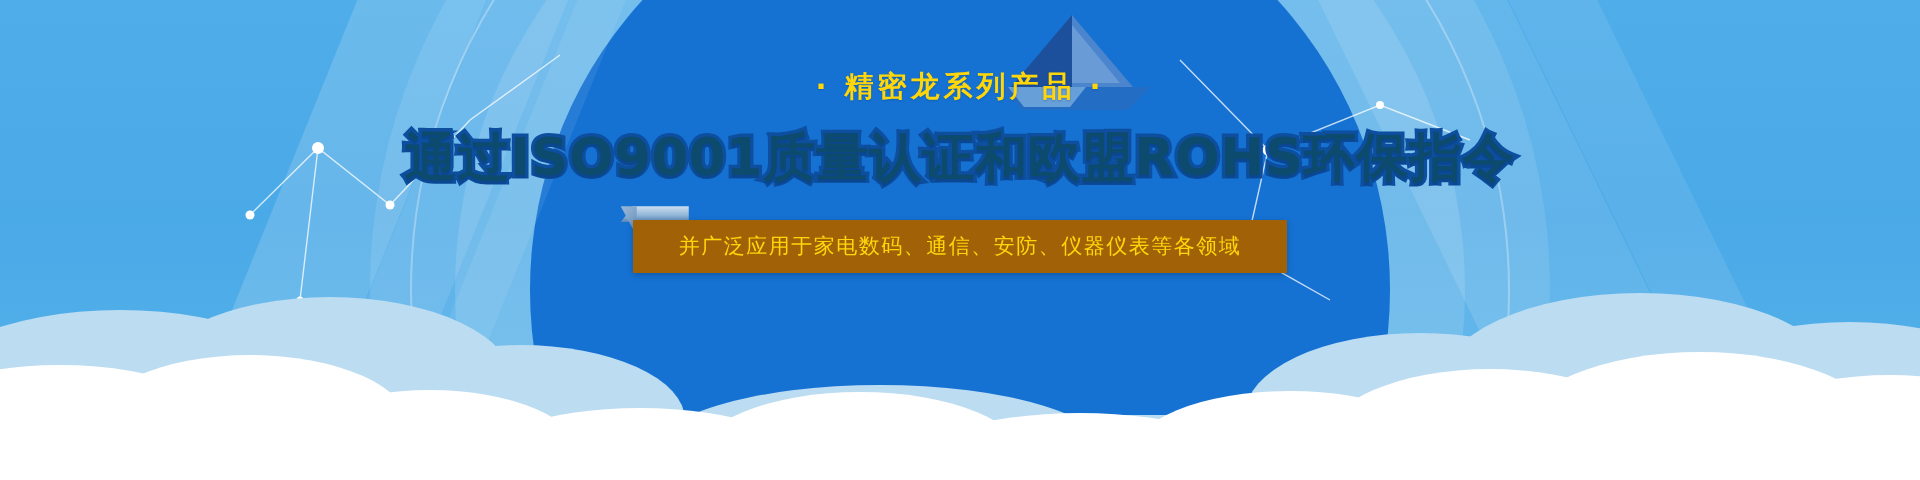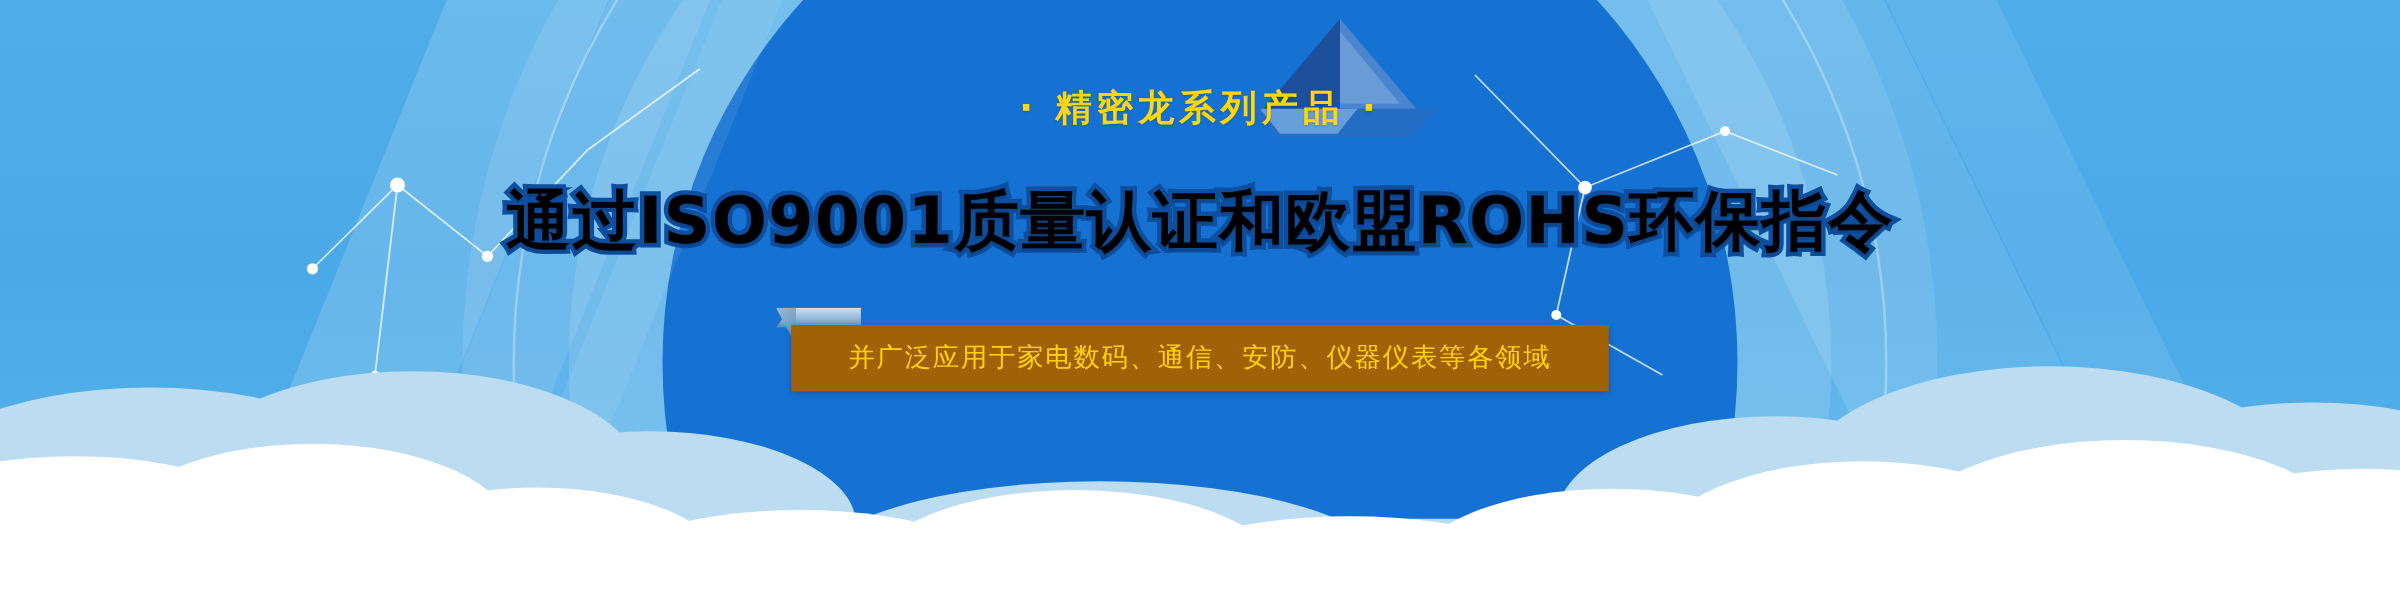--- a/index.html
+++ b/index.html
@@ -96,39 +96,38 @@
   .clouds { position:absolute; left:0; bottom:0; width:1920px; height:215px; }
 
   
   .content {
     position:absolute;
     left:0; top:0;
     width:1920px; height:480px;
     display:flex;
     flex-direction:column;
     align-items:center;
-    gap:20px;
   }
 
   .eyebrow {
     margin-top:72px;
     font-size:29px;
     font-weight:bold;
     color:#ffd60a;
     letter-spacing:4px;
     line-height:1;
     white-space:nowrap;
     text-shadow:0 1px 2px rgba(0,40,90,0.25);
   }
 
   .headline {
     margin-top:28px;
     font-size:52px;
     font-weight:bold;
-    color:#000000;
+    color:#0c4a6e;
     letter-spacing:1px;
     line-height:1.1;
     white-space:nowrap;
     -webkit-text-stroke:7px #0d4e9e;
     paint-order:stroke fill;
     text-shadow:0 3px 0 rgba(10,60,120,0.35);
   }
 
   .ribbon-wrap {
     position:relative;

